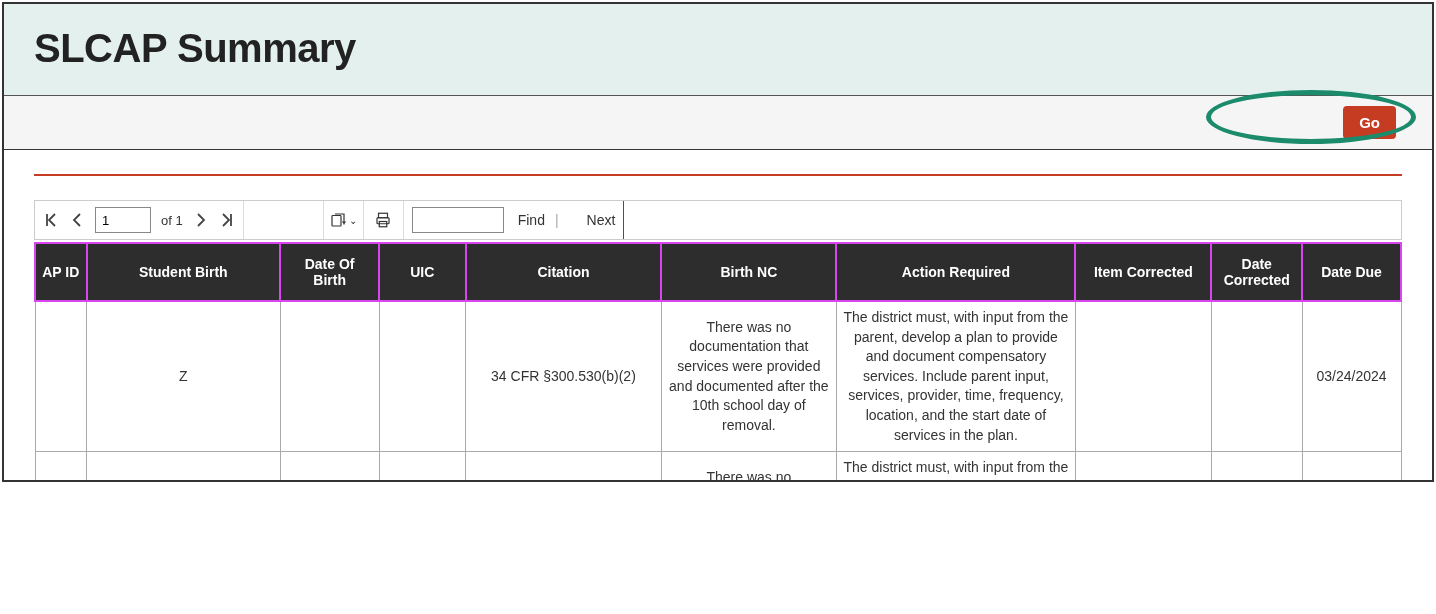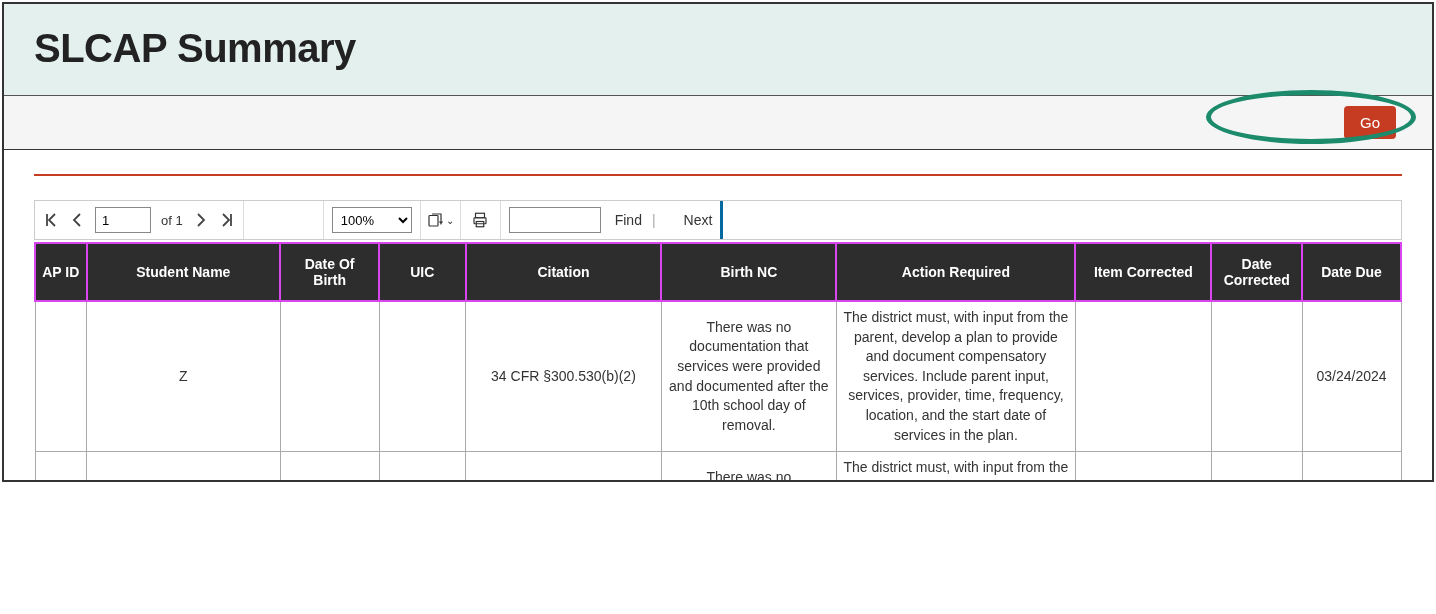--- a/index.html
+++ b/index.html
@@ -39,21 +39,21 @@
     gap: 10px;
     position: relative;
   }
   .btn {
     background: #c63c22;
     color: #fff;
     border: none;
     border-radius: 4px;
     padding: 8px 14px;
     font-size: 15px;
-    font-weight: 400;
+    font-weight: 700;
     cursor: pointer;
   }
   .btn-go { padding: 8px 16px; }
   .annot-ellipse {
     position: absolute;
     right: 16px;
     top: -6px;
     width: 210px;
     height: 54px;
     border: 5px solid #1b8b6b;
@@ -217,41 +217,36 @@
               <path d="M5 2l6 6-6 6" stroke="#444" fill="none" stroke-width="1.8"></path>
             </svg>
       </span>
       <span class="nav-icon">
         <svg viewBox="0 0 16 16">
               <path d="M12 2v12M4 2l6 6-6 6" stroke="#444" fill="none" stroke-width="1.8"></path>
             </svg>
       </span>
     </div>
     <div class="filler"></div>
-    <div class="tb-sec">
-      <select class="zoom-select">
-        <option>100%</option>
-      </select>
-    </div>
     <div class="icon-btn">
       <svg viewBox="0 0 24 24">
             <rect x="4" y="6" width="12" height="14" rx="1"></rect>
             <path d="M8 4h12v14"></path>
             <path d="M18 14l2 2 2-2"></path>
           </svg>
       <span style="font-size:10px;margin-left:2px;color:#333;">⌄</span>
     </div>
     <div class="icon-btn">
       <svg viewBox="0 0 24 24">
             <rect x="6" y="3" width="12" height="6"></rect>
             <rect x="4" y="9" width="16" height="8" rx="1"></rect>
             <rect x="7" y="14" width="10" height="7"></rect>
           </svg>
     </div>
-    <div class="tb-sec" style="border-right:3px solid #0369a1;">
+    <div class="tb-sec" style="border-right:1px solid #0369a1;">
       <input class="find-input" style="">
       <span class="find-text">Find</span>
       <span class="divider">|</span>
       <span class="find-text" style="margin-left:0;padding-left:18px;">Next</span>
     </div>
     <div class="tb-spacer"></div>
   </div>
 
   <table class="tbl">
     <colgroup>
@@ -262,21 +257,21 @@
       <col class="col-cit">
           <col class="col-nc">
           <col class="col-act">
           <col class="col-itcor">
       <col class="col-dcorr">
           <col class="col-due">
     </colgroup>
     <thead>
       <tr>
         <th>AP ID</th>
-        <th>Student Name</th>
+        <th>Student Birth</th>
         <th>Date Of Birth</th>
         <th>UIC</th>
         <th>Citation</th>
         <th>Birth NC</th>
         <th>Action Required</th>
         <th>Item Corrected</th>
         <th>Date Corrected</th>
         <th>Date Due</th>
       </tr>
     </thead>

